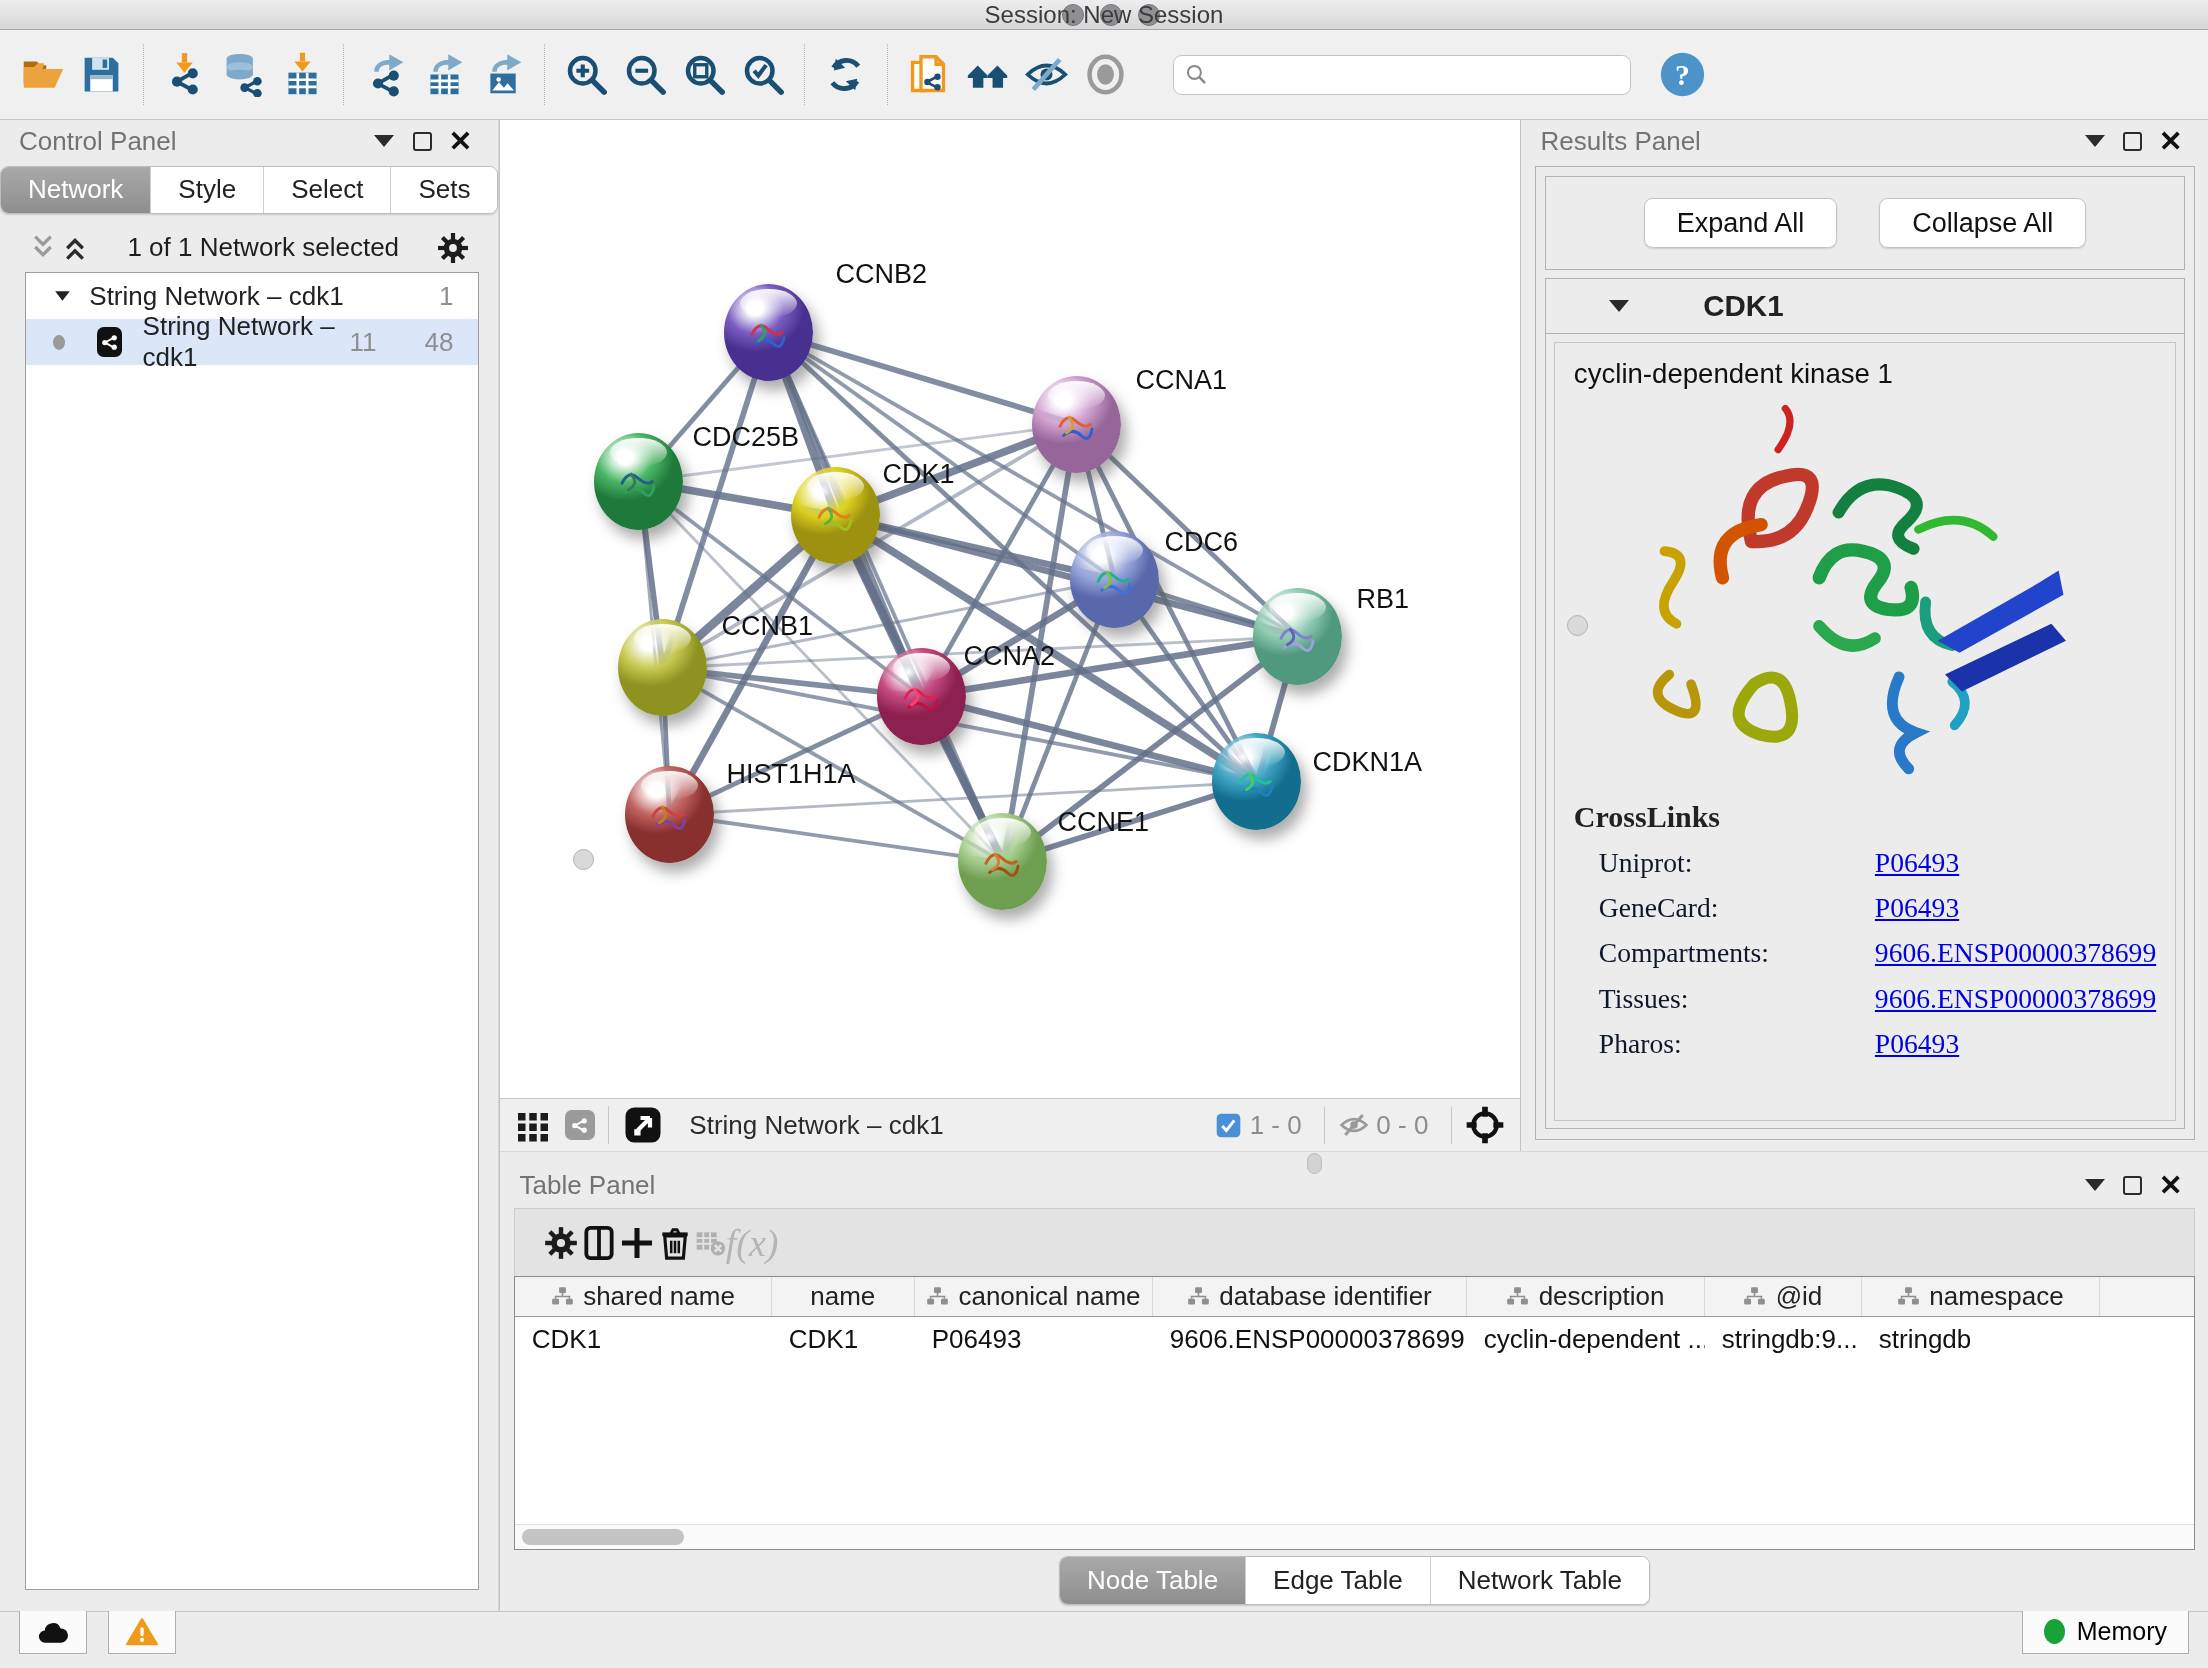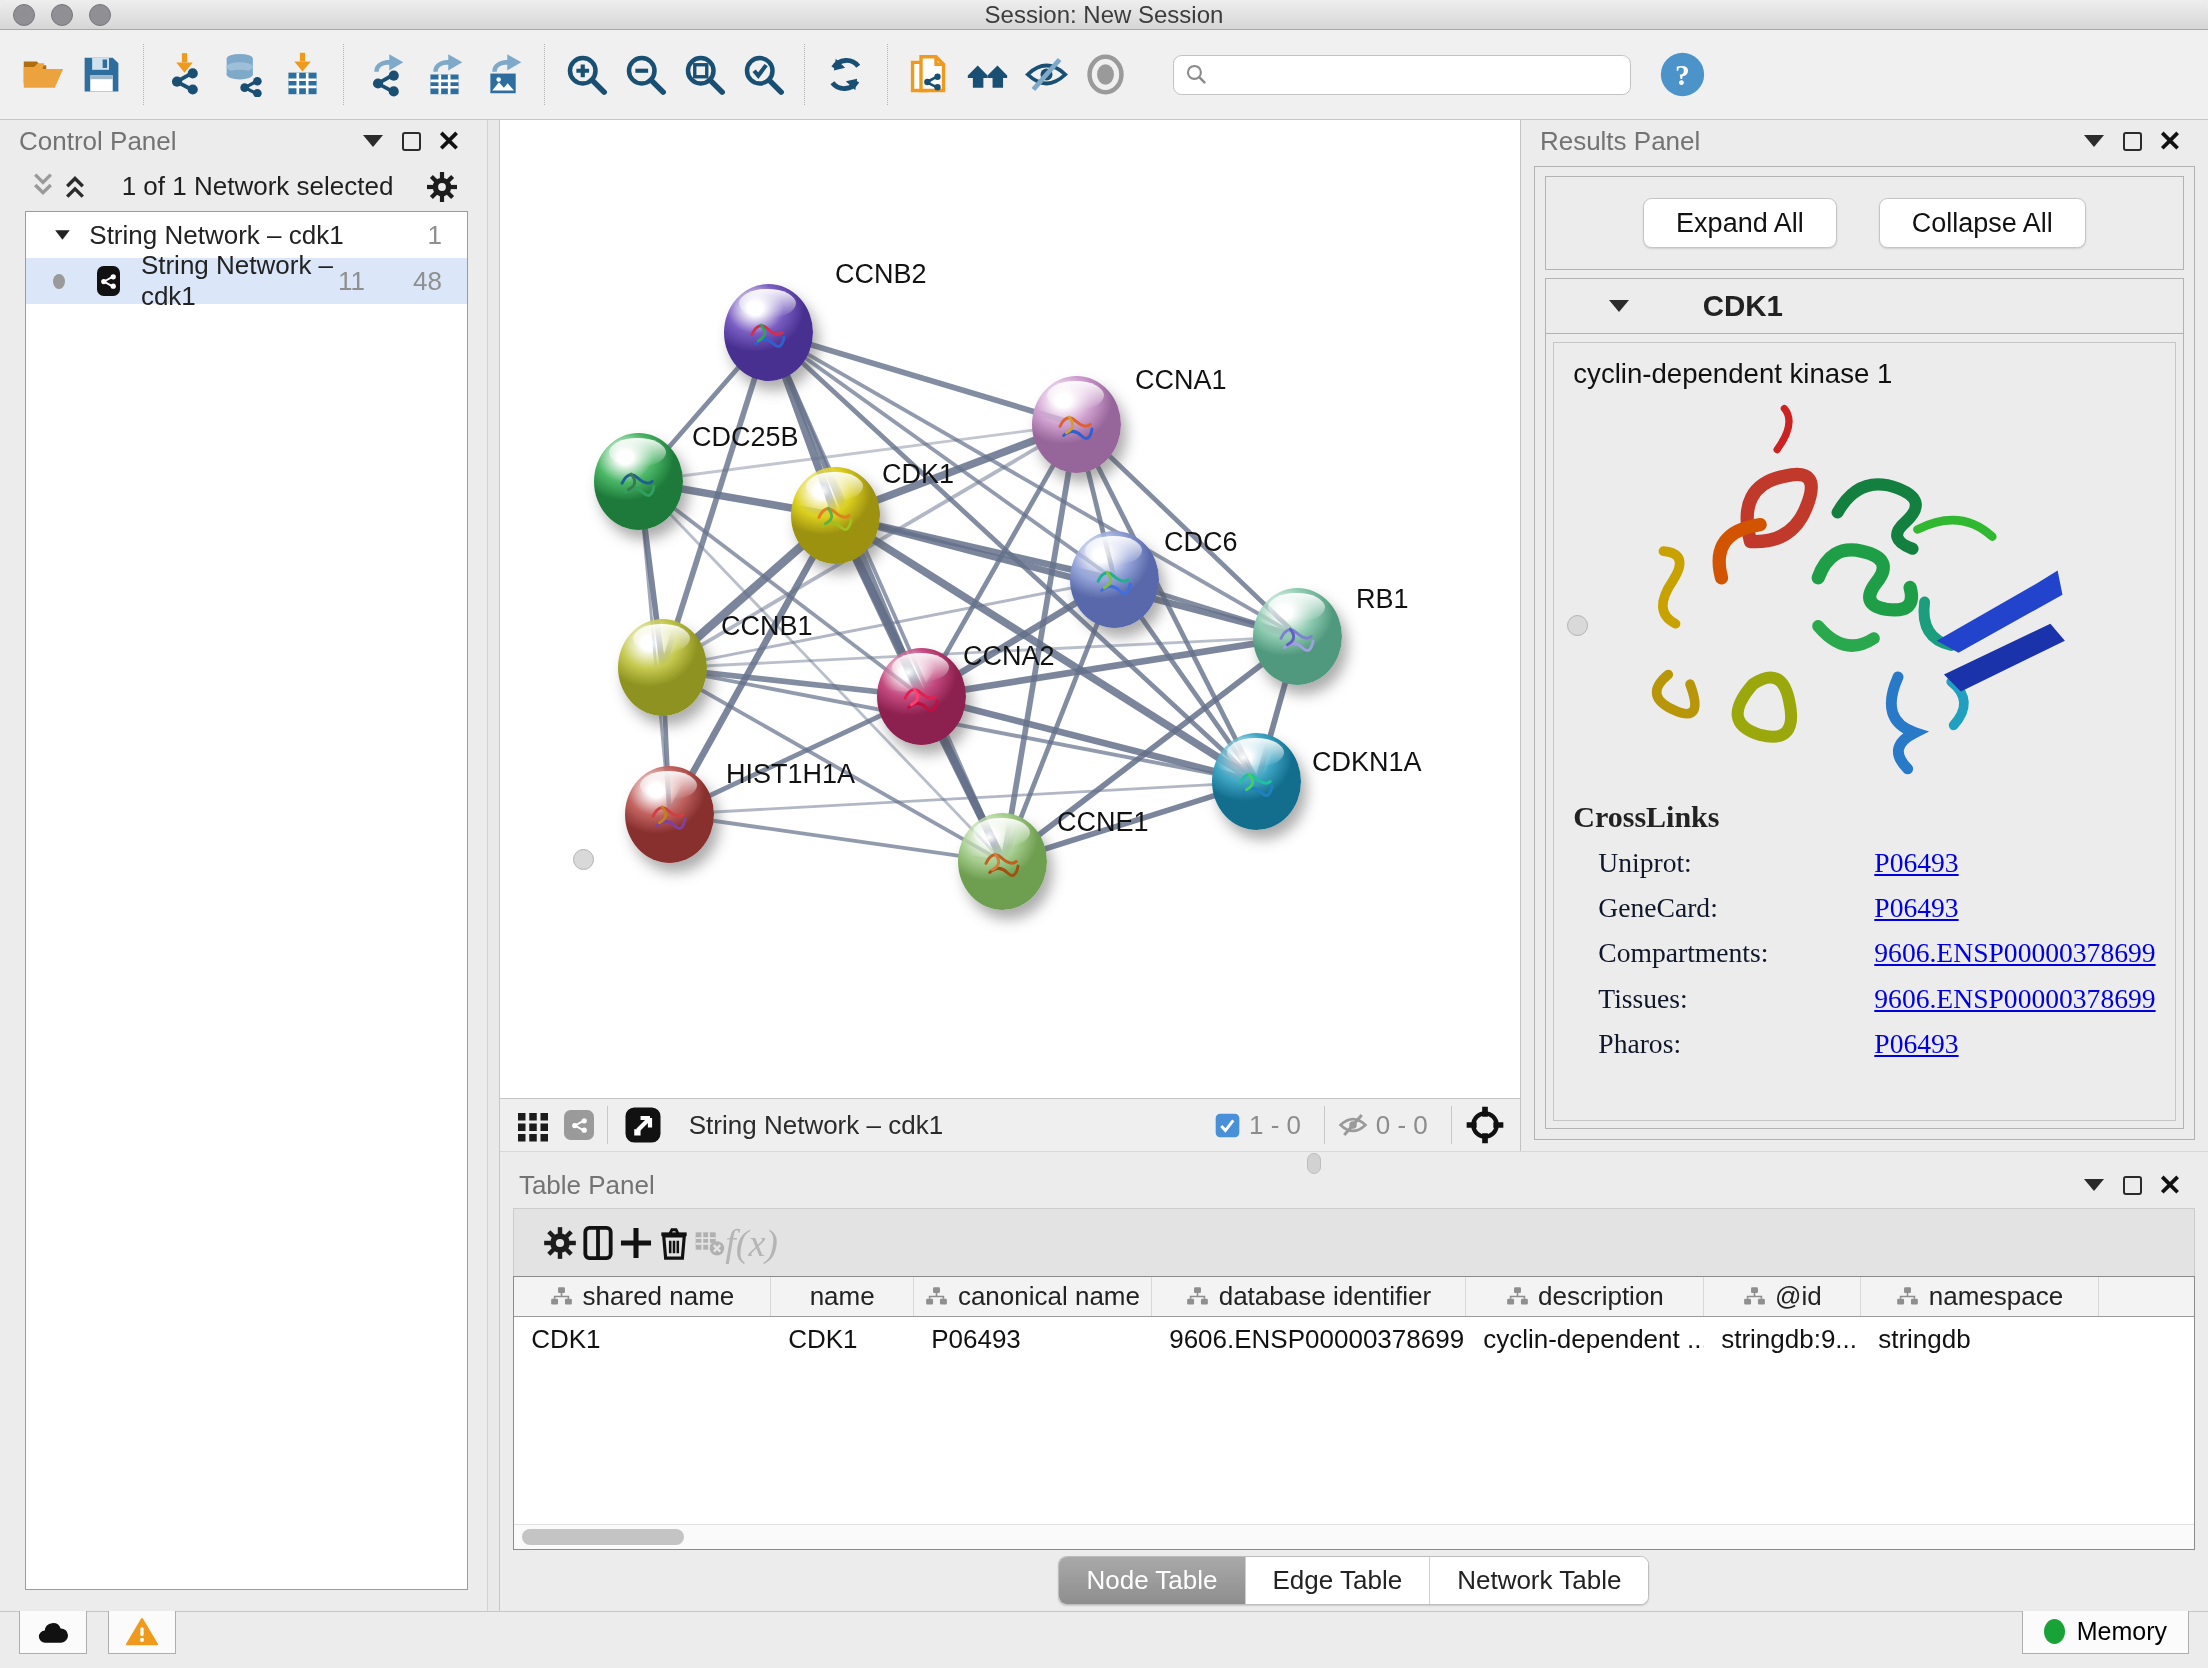--- a/index.html
+++ b/index.html
@@ -2,21 +2,21 @@
 <html style="font-size:15px"><head>
 <meta charset="utf-8">
 <style>
   * { margin:0; padding:0; box-sizing:border-box; }
   html,body { width:2208px; height:1668px; overflow:hidden; }
   body { font-family:"Liberation Sans", sans-serif; font-size:26px; color:#222; background:#ececec; }
   svg { display:block; }
 
   
   .titlebar { height:30px; background:linear-gradient(#eeeeee,#d6d6d6); border-bottom:1px solid #a8a8a8;
-              display:flex; align-items:center; position:relative; border-radius:9.5px 9.5px 0 0; }
+              display:flex; align-items:center; position:relative; border-radius:9.5px 9.5px 0 0;justify-content:center; }
   .traffic { display:flex; gap:16px; margin-left:13.3px; }
   .tl { width:22px; height:22px; border-radius:50%; background:#8f8f94; border:1px solid #76767c; }
   .win-title { position:absolute; left:0; right:0; text-align:center; font-size:24px; color:#3c3c3c; }
 
   .toolbar { height:90px; background:#f0f0f0; border-bottom:1.9px solid #c6c6c6; display:flex; align-items:center; padding:0 13.3px; }
   .tbtn { width:59px; height:63px; border:none; background:transparent; display:flex; align-items:center; justify-content:center; }
   .tbtn svg { width:45px; height:45px; }
   .tsep { width:0; height:61px; border-left:1.9px dotted #b4b4b4; margin:0 11.4px; }
   .searchbox { margin-left:38px; width:458px; height:40px; background:#fff; border:1.9px solid #c2c2c2; border-radius:8.6px;
                display:flex; align-items:center; padding:0 9.5px; }
@@ -296,20 +296,28 @@
       <span class="spacer"></span>
       <button class="ph-ic">
           <span class="tri-down"></span>
         </button>
       <button class="ph-ic">
           <span class="float-sq"></span>
         </button>
       <button class="ph-ic">
           <span class="x-ic">✕</span>
         </button>
+    </div>
+    <div class="seg-wrap">
+      <div class="seg" id="cp-tabs">
+          <button class="sel">Network</button>
+          <button class="">Style</button>
+          <button class="">Select</button>
+          <button class="">Sets</button>
+        </div>
     </div>
     <div class="list-toolbar">
       <button class="ic-btn">
         <svg width="32" height="28.5" viewBox="0 0 24 22">
             <path d="M6 2l6 6 6-6M6 10l6 6 6-6" fill="none" stroke="#9a9a9a" stroke-width="2.6"></path>
           </svg>
       </button>
       <button class="ic-btn">
         <svg width="32" height="28.5" viewBox="0 0 24 22">
             <path d="M6 11l6-6 6 6M6 19l6-6 6 6" fill="none" stroke="#2b2b2b" stroke-width="2.6"></path>

